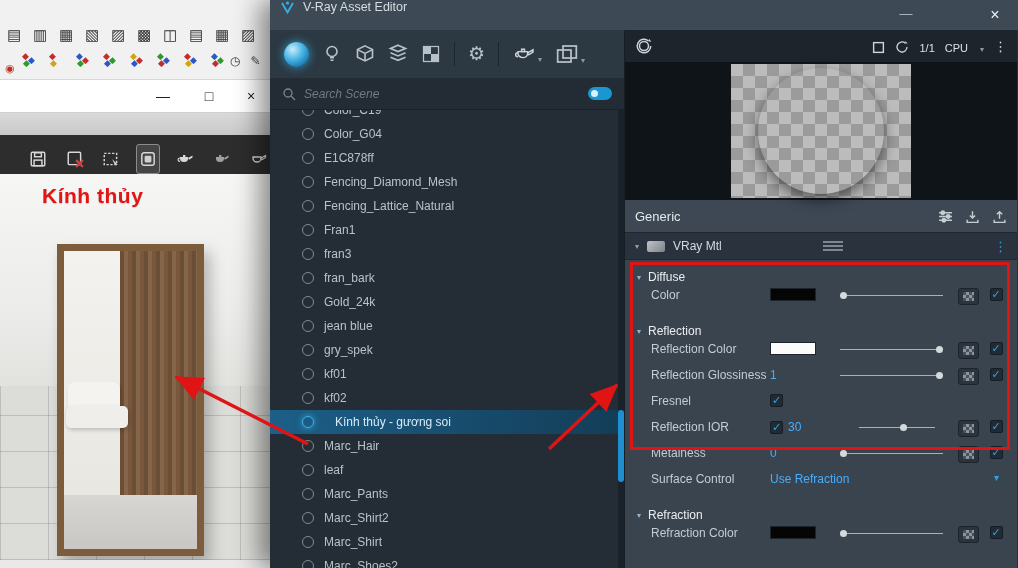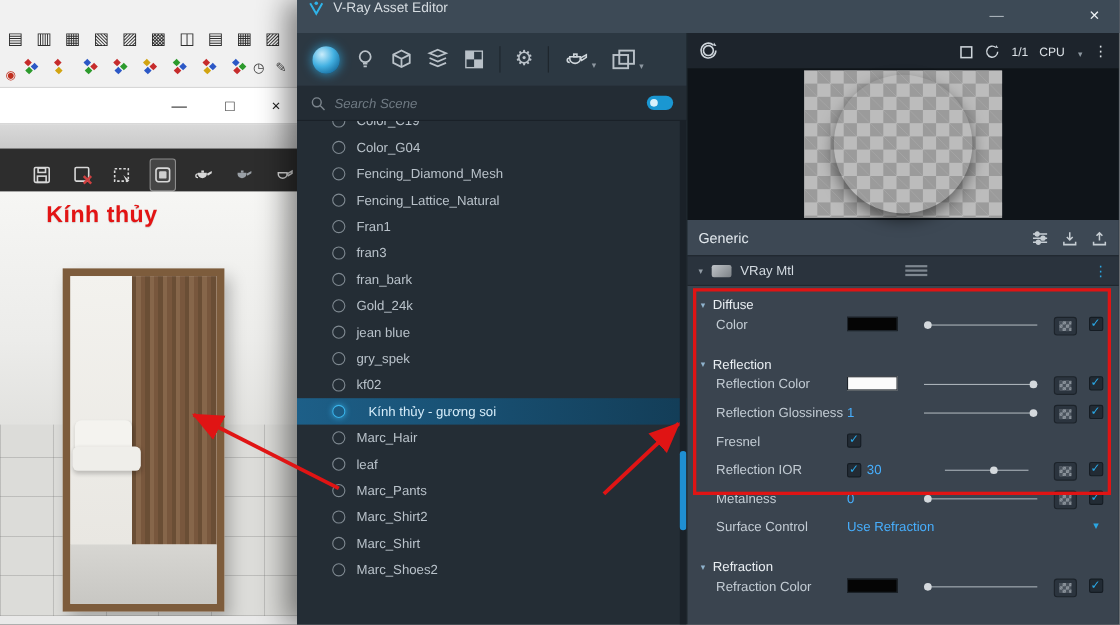--- a/index.html
+++ b/index.html
@@ -367,20 +367,24 @@
             <li>
                 <span class="ring"></span>
                 <span>Color_C19</span>
               </li>
             <li>
                 <span class="ring"></span>
                 <span>Color_G04</span>
               </li>
             <li>
                 <span class="ring"></span>
+                <span>E1C878ff</span>
+              </li>
+            <li>
+                <span class="ring"></span>
                 <span>Fencing_Diamond_Mesh</span>
               </li>
             <li>
                 <span class="ring"></span>
                 <span>Fencing_Lattice_Natural</span>
               </li>
             <li>
                 <span class="ring"></span>
                 <span>Fran1</span>
               </li>
@@ -396,20 +400,24 @@
                 <span class="ring"></span>
                 <span>Gold_24k</span>
               </li>
             <li>
                 <span class="ring"></span>
                 <span>jean blue</span>
               </li>
             <li>
                 <span class="ring"></span>
                 <span>gry_spek</span>
+              </li>
+            <li>
+                <span class="ring"></span>
+                <span>kf01</span>
               </li>
             <li>
                 <span class="ring"></span>
                 <span>kf02</span>
               </li>
             <li class="sel">
                 <span class="ring"></span>
                 <span>Kính thủy - gương soi</span>
               </li>
             <li>

